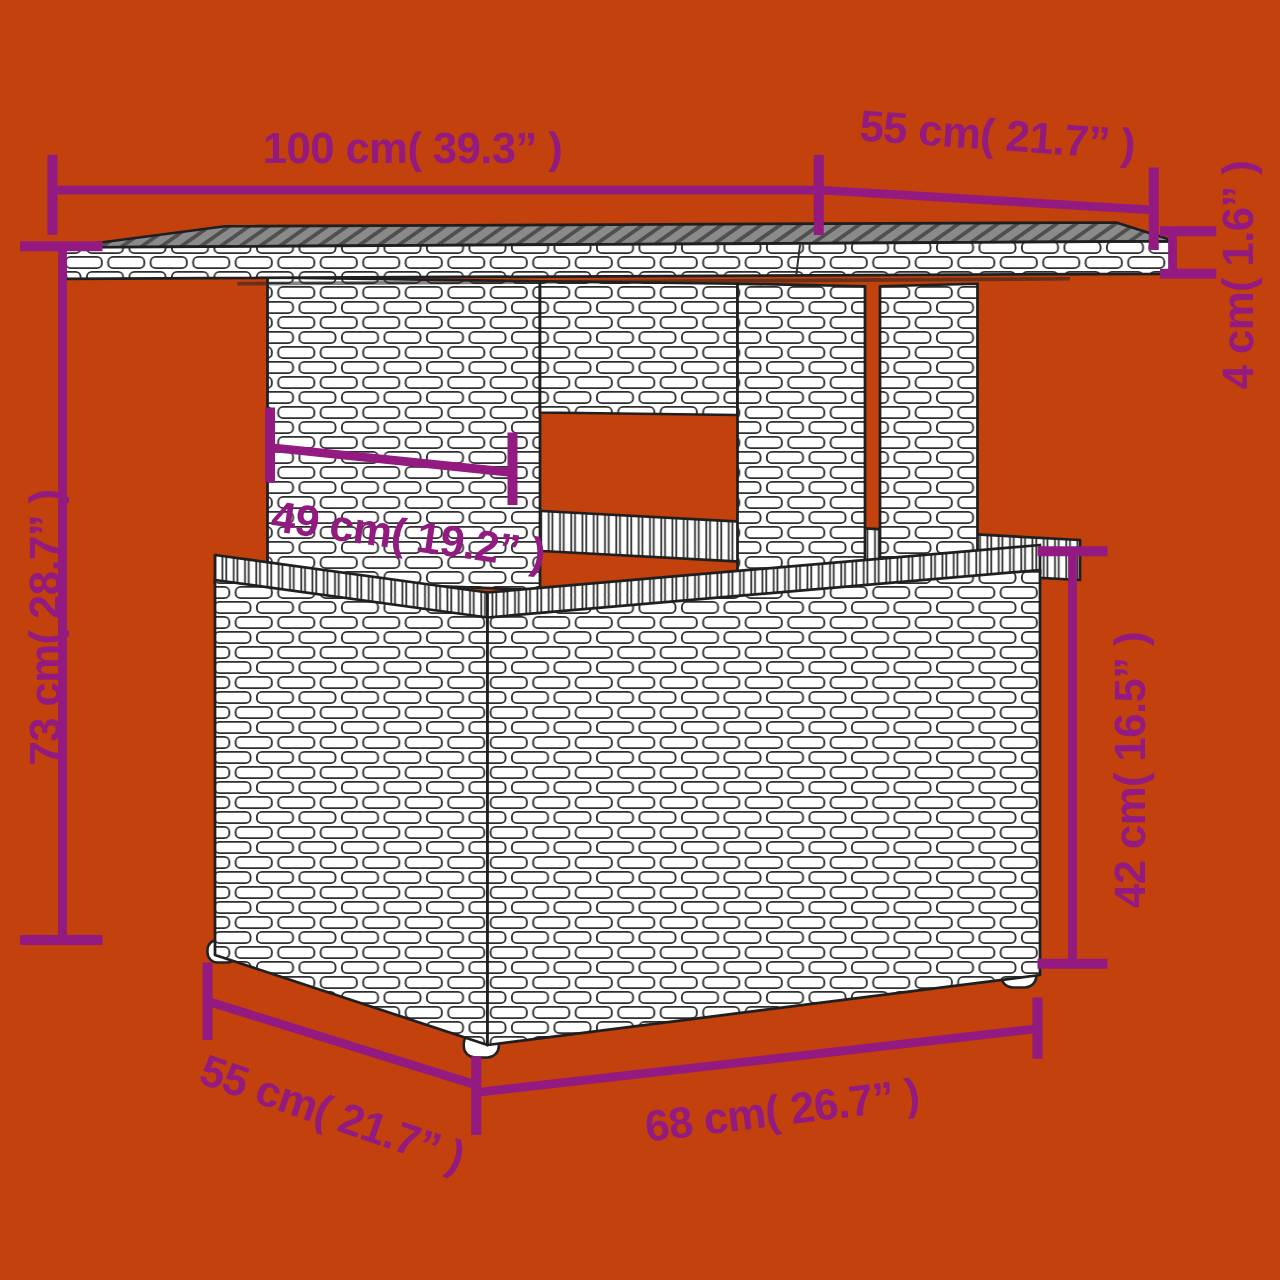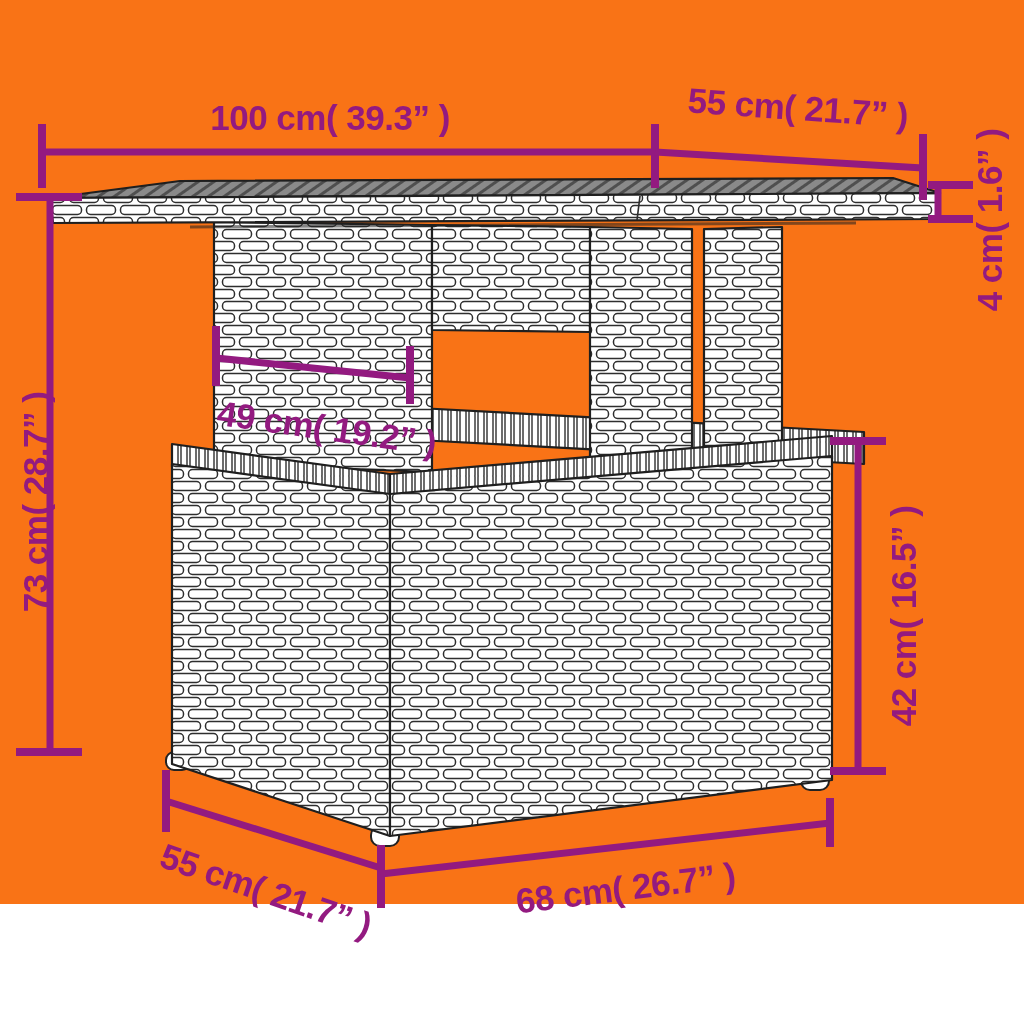--- a/index.html
+++ b/index.html
@@ -7,22 +7,22 @@
     padding: 0;
     background: #ffffff;
     width: 1024px;
     height: 1024px;
     overflow: hidden;
     font-family: "Liberation Sans", sans-serif;
   }
   #stage {
     position: relative;
     width: 1024px;
-    height: 904px;
-    background: #f97316;
+    height: 1024px;
+    background: #c2410c;
   }
   svg { display: block; }
   .dim-line { stroke: #931A80; stroke-width: 7; fill: none; }
   .dim-tick { stroke: #931A80; stroke-width: 8; fill: none; }
   .dim-label {
     fill: #931A80;
     font-family: "Liberation Sans", sans-serif;
     font-weight: 700;
     font-size: 35px;
     letter-spacing: -0.5px;

